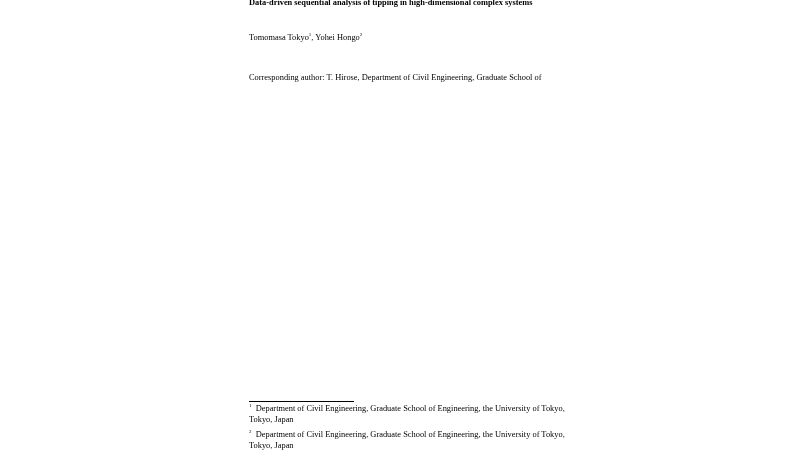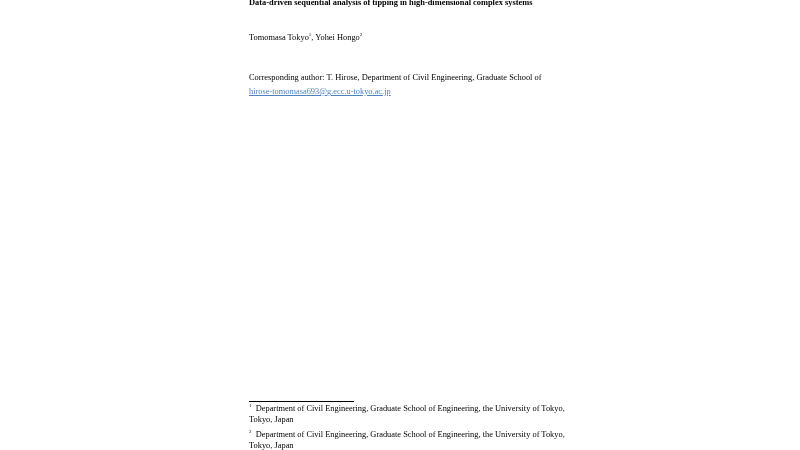--- a/index.html
+++ b/index.html
@@ -85,21 +85,20 @@
 <div class="page">
 
   <div class="title">Data-driven sequential analysis of tipping in high-dimensional complex systems</div>
 
   <div class="authors">
     <span>Tomomasa Tokyo</span><sup>1</sup><span>, </span><span>Yohei Hongo</span><sup>2</sup>
   </div>
 
   <div class="corresponding">
     <span class="line">Corresponding author: T. Hirose, Department of Civil Engineering, Graduate School of</span>
-    <span class="line"><a class="email">hirose-tomomasa693@g.ecc.u-tokyo.ac.jp</a></span>
   </div>
 
   <div class="fn-rule"></div>
 
   <div class="footnote fn1">
     <span class="line"><sup>1</sup>&nbsp;&nbsp;<span>Department of Civil Engineering, Graduate School of Engineering, the University of Tokyo,</span></span>
     <span class="line">Tokyo, Japan</span>
   </div>
 
   <div class="footnote fn2">

